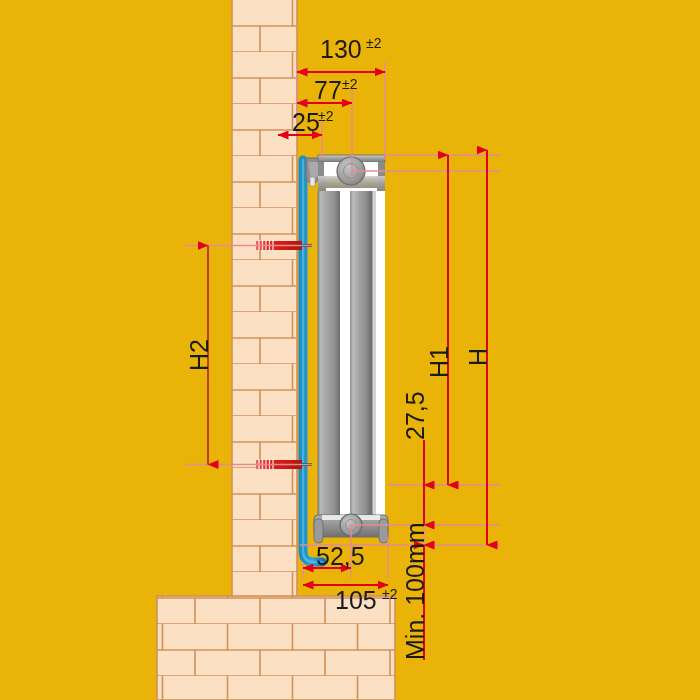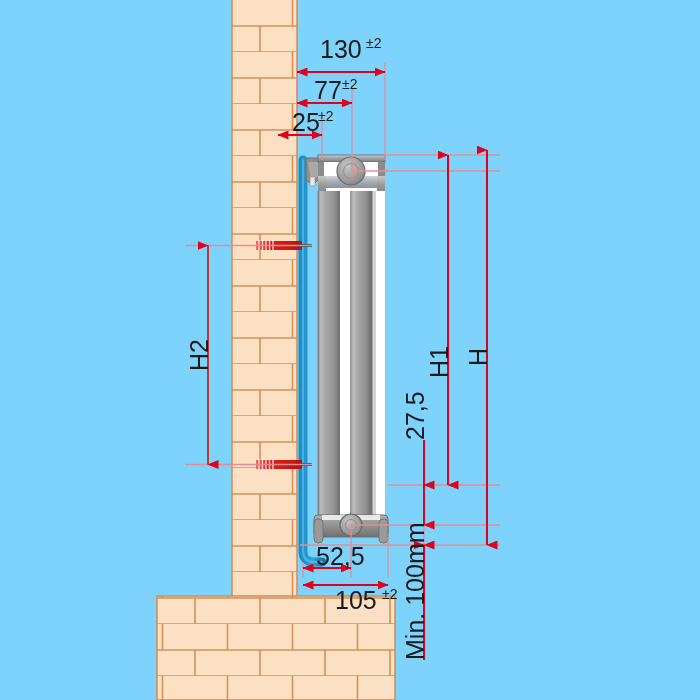--- a/index.html
+++ b/index.html
@@ -10,21 +10,21 @@
   body {
     width: 700px;
     height: 700px;
     font-family: "Liberation Sans", sans-serif;
     overflow: hidden;
   }
   #stage {
     position: relative;
     width: 700px;
     height: 700px;
-    background: #7dd3fc;
+    background: #eab308;
   }
   #stage svg {
     position: absolute;
     left: 0;
     top: 0;
   }
   .dimtext {
     font-family: "Liberation Sans", sans-serif;
     font-size: 25px;
     fill: #1a1a1a;

